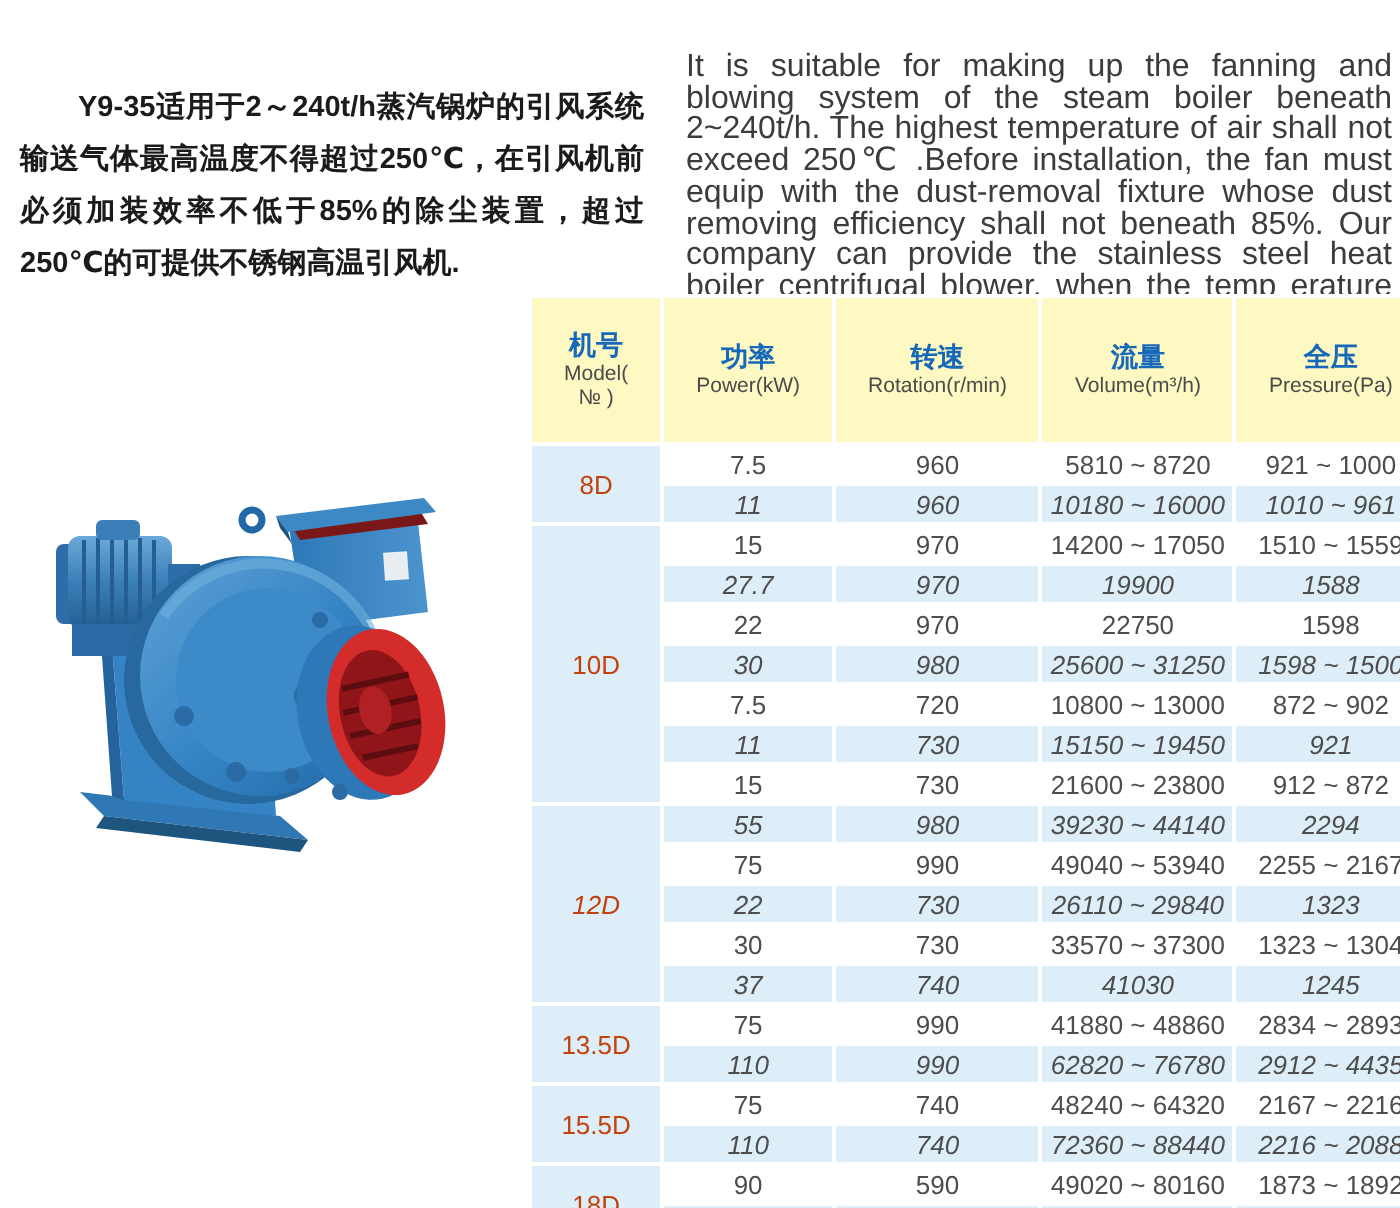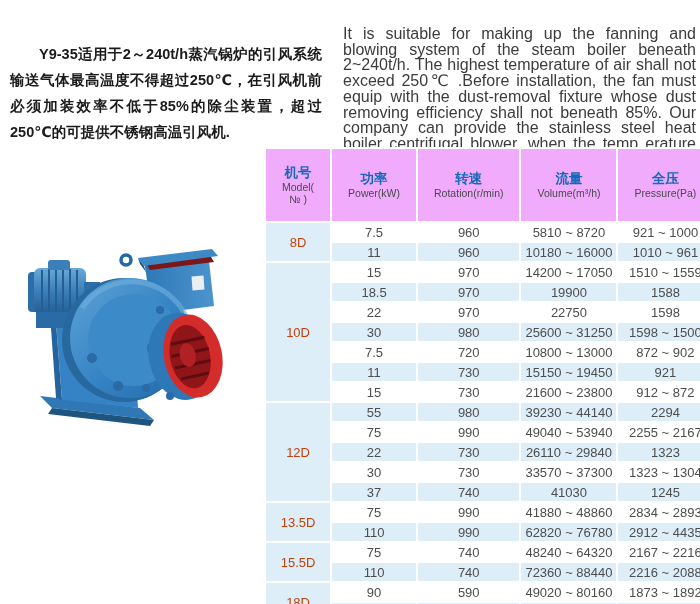--- a/index.html
+++ b/index.html
@@ -26,34 +26,34 @@
   }
   
   .photo{position:absolute;left:22px;top:248px;width:205px;height:185px;}
   
   .spec-table{
     position:absolute;left:264px;top:147px;
     border-collapse:separate;border-spacing:2px;
     background:#ffffff;table-layout:fixed;
   }
   .spec-table th{
-    background:#f0abfc;height:33px;padding:16px;vertical-align:middle;
+    background:#fef9c3;height:33px;padding:16px;vertical-align:middle;
     font-weight:normal;
   }
   .spec-table th .cn{
     color:#1668b8;font-weight:bold;font-size:13.5px;line-height:16px;
   }
   .spec-table th .en{
     color:#4a4a4a;font-size:10.5px;line-height:12px;
   }
   .spec-table td{
     background:#ffffff;height:18px;padding:0;text-align:center;
     font-size:13px;color:#4d4d4d;white-space:nowrap;
   }
-  .spec-table tr.alt td{background:#ddeef9;}
+  .spec-table tr.alt td{background:#ddeef9;font-style:italic;}
   .spec-table td.model-cell{background:#ddeef9;color:#c2410c;font-size:13px;}
 </style>
 </head>
 <body>
 
 <p class="intro-cn">Y9-35适用于2～240t/h蒸汽锅炉的引风系统输送气体最高温度不得超过250℃，在引风机前必须加装效率不低于85%的除尘装置，超过250℃的可提供不锈钢高温引风机.</p>
 
 <p class="intro-en">It is suitable for making up the fanning and blowing system of the steam boiler beneath 2~240t/h. The highest temperature of air shall not exceed 250℃ .Before installation, the fan must equip with the dust-removal fixture whose dust removing efficiency shall not beneath 85%. Our company can provide the stainless steel heat boiler centrifugal blower, when the temp erature of air must exceed 250℃.</p>
 
 <div class="right-band"></div>
@@ -194,21 +194,21 @@
         <td>1010 ~ 961</td>
       </tr>
       <tr>
         <td class="model-cell" rowspan="7">10D</td>
         <td>15</td>
         <td>970</td>
         <td>14200 ~ 17050</td>
         <td>1510 ~ 1559</td>
       </tr>
       <tr class="alt">
-        <td>18.5</td>
+        <td>27.7</td>
         <td>970</td>
         <td>19900</td>
         <td>1588</td>
       </tr>
       <tr>
         <td>22</td>
         <td>970</td>
         <td>22750</td>
         <td>1598</td>
       </tr>

